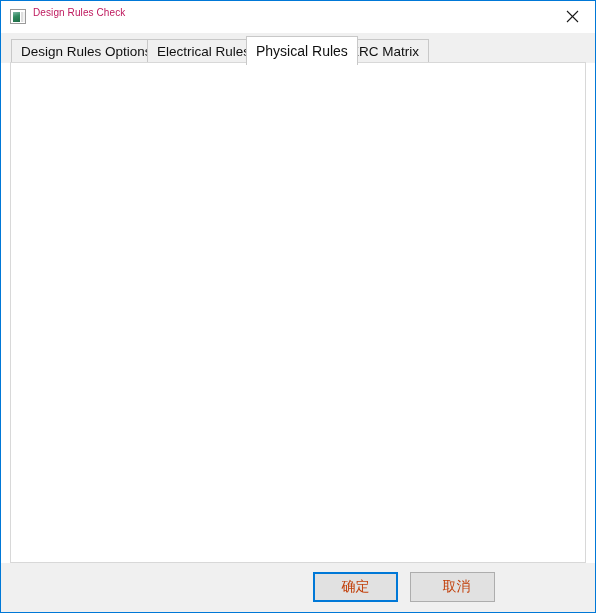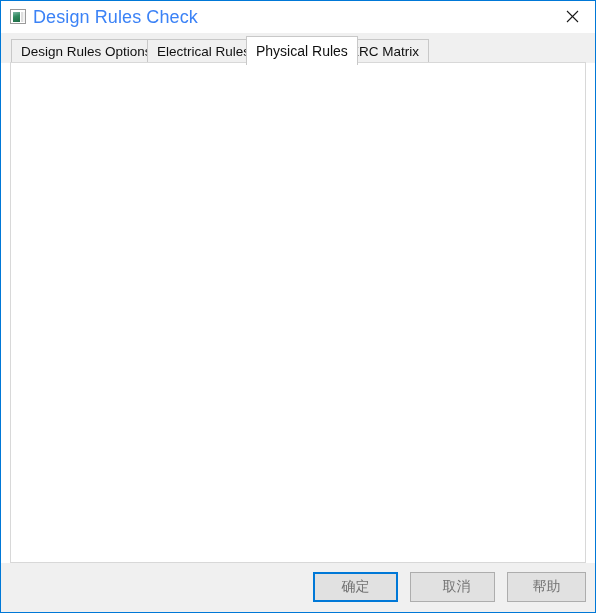--- a/index.html
+++ b/index.html
@@ -59,22 +59,22 @@
   .title-icon .bar2 {
     position: absolute;
     left: 12px; top: 2px;
     width: 2px; height: 10px;
     background: #f2f2f2;
   }
   .title-text {
     position: absolute;
     left: 32px;
     top: 6px;
-    font-size: 18px;
-    color: #3b82f6;
+    font-size: 10px;
+    color: #be185d;
     letter-spacing: 0.1px;
     white-space: nowrap;
   }
   .close-btn {
     position: absolute;
     right: 0;
     top: 0;
     width: 46px;
     height: 31px;
     display: flex;
@@ -213,21 +213,21 @@
     background: #f0f0f0;
   }
   .btn {
     position: absolute;
     top: 9px;
     height: 30px;
     box-sizing: border-box;
     background: #e1e1e1;
     border: 1px solid #adadad;
     font-size: 14px;
-    color: #737373;
+    color: #c2410c;
     display: flex;
     align-items: center;
     justify-content: center;
     cursor: default;
     font-family: "DejaVu Sans", "Liberation Sans", sans-serif;
   }
   .btn.default {
     border: 2px solid #0078d7;
     background: #e1e1e1;
   }
@@ -324,16 +324,15 @@
     <span class="cblabel">Report invalid packaging</span>
   </div>
   <div class="cbrow" style="left:323px; top:454px;">
     <span class="cbox checked"></span>
     <span class="cblabel">Report identical part references</span>
   </div>
 
   <div class="footer">
     <div class="btn default" id="btn-ok">确定</div>
     <div class="btn" id="btn-cancel">取消</div>
-    <div class="btn" id="btn-help">帮助</div>
   </div>
 
 </div>
 
 </body></html>

